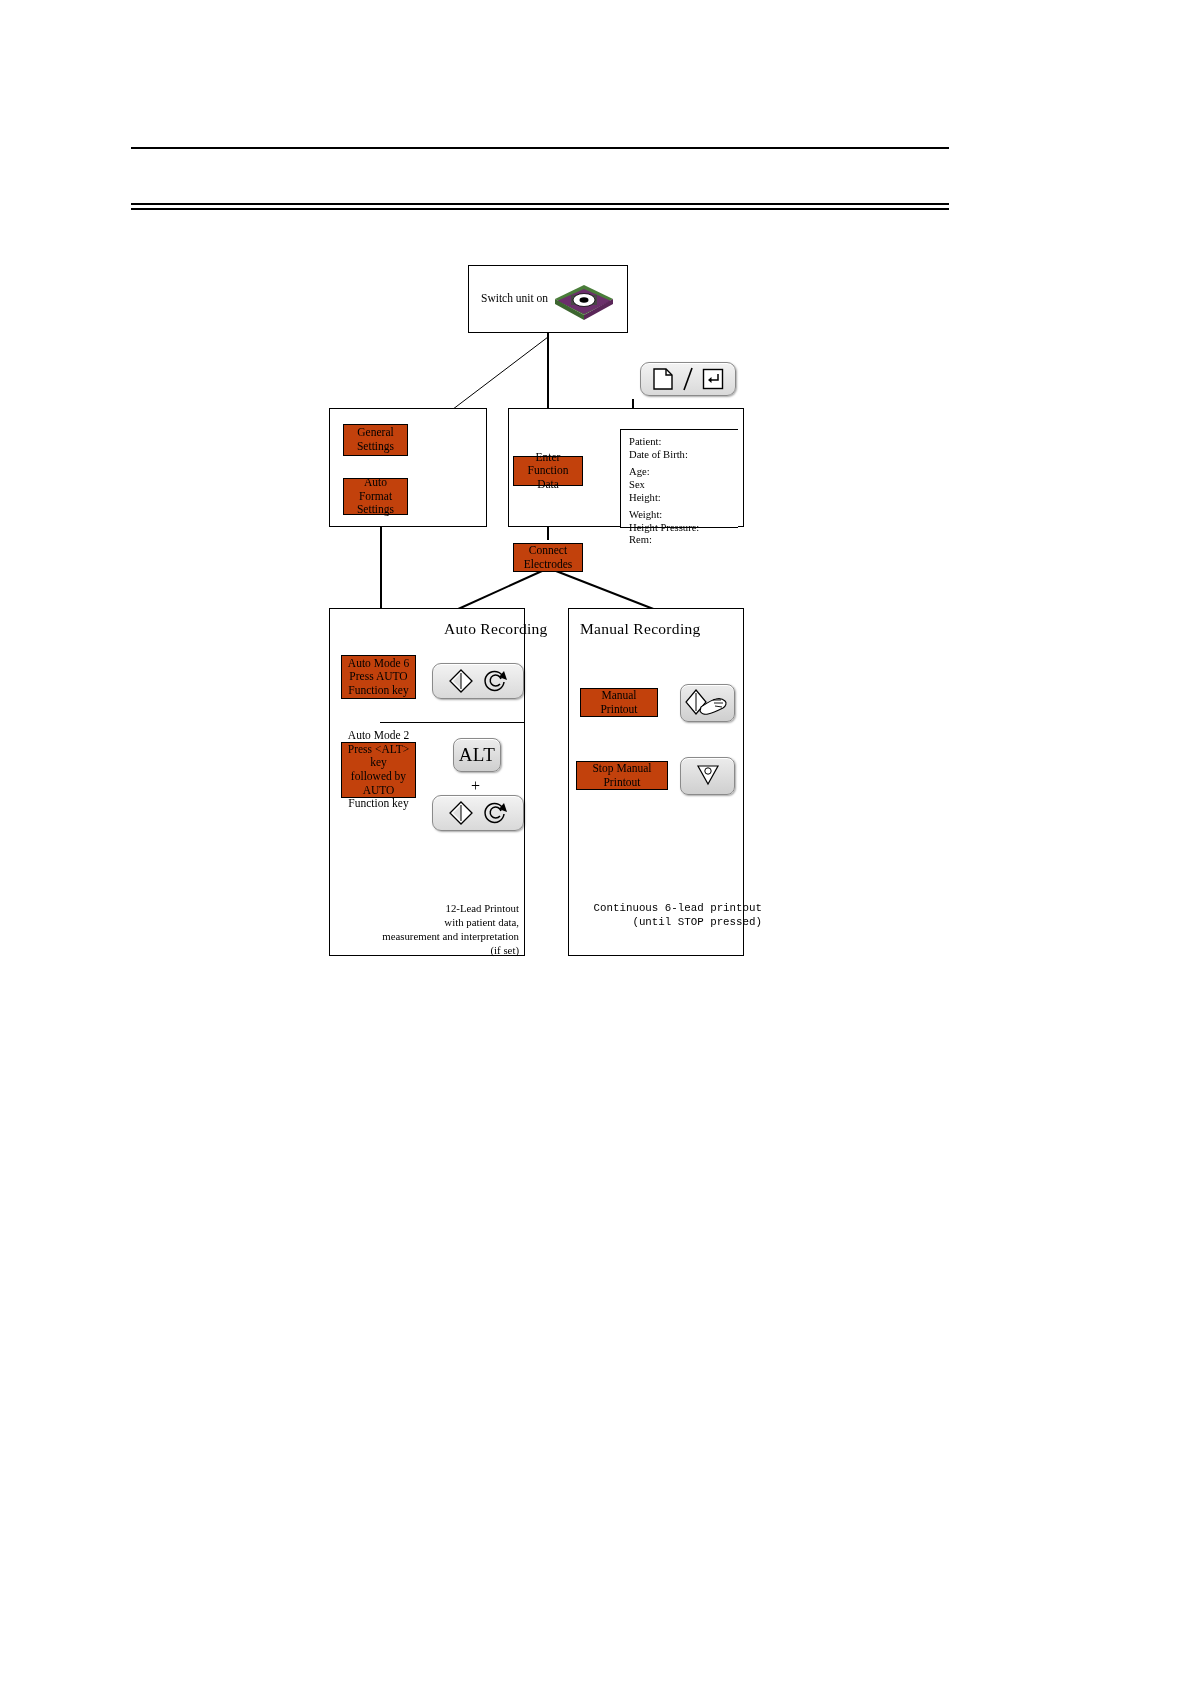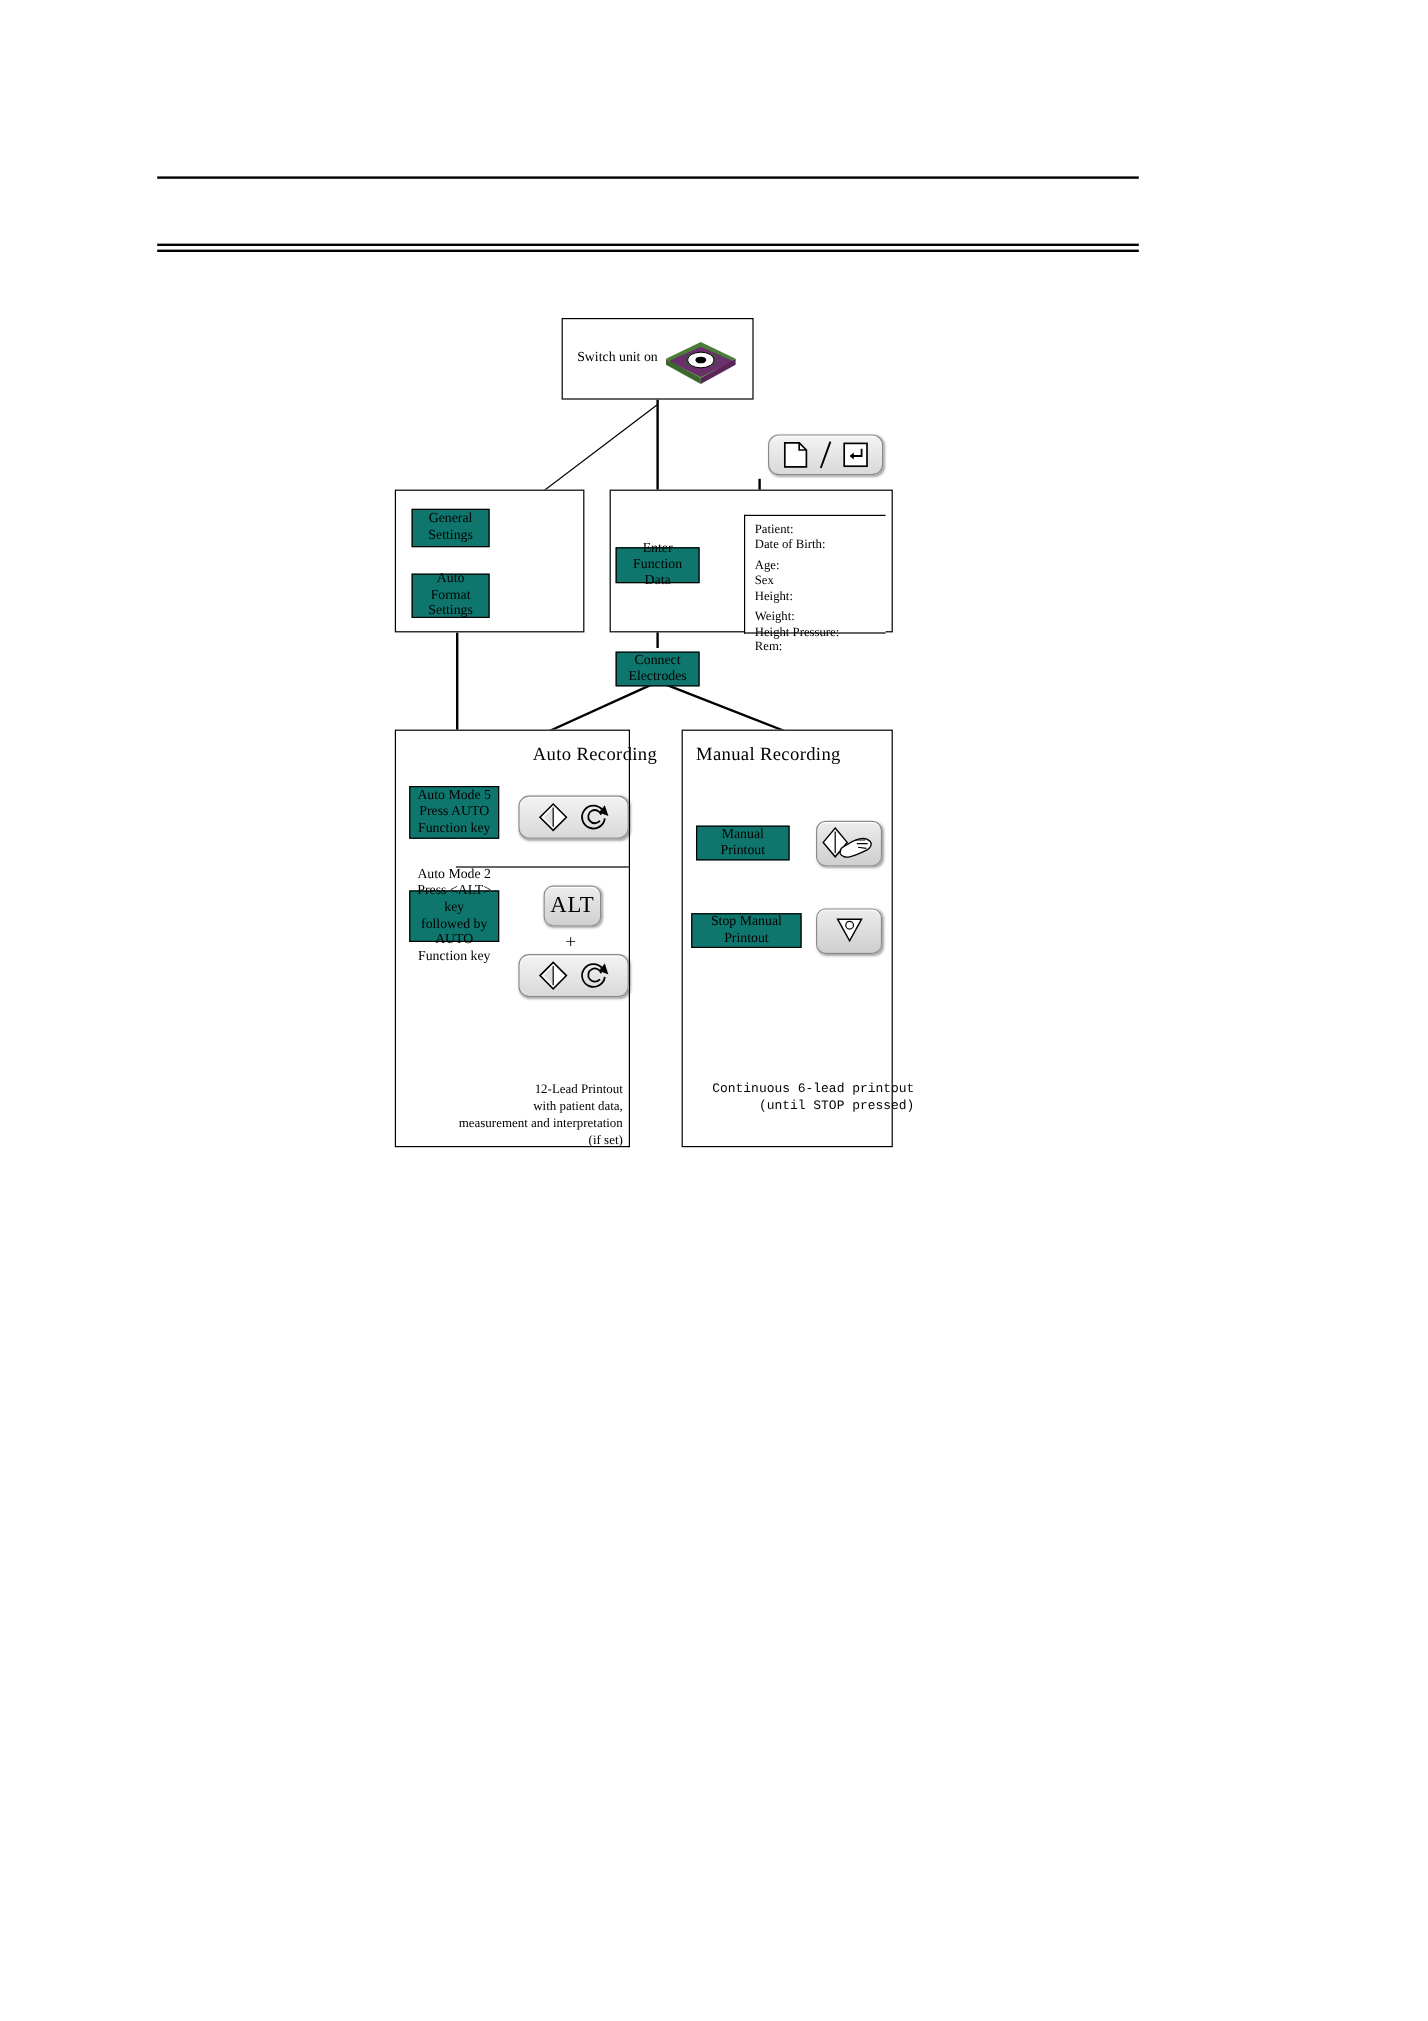--- a/index.html
+++ b/index.html
@@ -14,21 +14,21 @@
   .page{position:absolute;inset:0;}
 
   
   .hrule{position:absolute;background:#000;}
   #rule-top{left:131px;top:147px;width:818px;height:2px;}
   #rule-mid-a{left:131px;top:203px;width:818px;height:2px;}
   #rule-mid-b{left:131px;top:208px;width:818px;height:2px;}
 
   
   .box{position:absolute;border:1.5px solid #000;background:#fff;box-sizing:border-box;text-align:center;}
-  .gbox{position:absolute;border:1.3px solid #000;background:#0f766e;box-sizing:border-box;
+  .gbox{position:absolute;border:1.3px solid #000;background:#c2410c;box-sizing:border-box;
         display:flex;align-items:center;justify-content:center;text-align:center;
         font-size:11.5px;line-height:1.18;padding:2px 3px;}
   .panel{position:absolute;border:1.7px solid #000;background:#fff;box-sizing:border-box;}
   .panel-title{position:absolute;font-size:15.5px;letter-spacing:.3px;}
 
   svg.ov{position:absolute;left:0;top:0;width:1190px;height:1684px;pointer-events:none;}
 
   
   .unit-icon{position:absolute;left:551px;top:281px;width:66px;height:44px;}
 
@@ -163,41 +163,41 @@
     <span>
       <span>Connect</span><br>
       <span>Electrodes</span>
     </span>
   </div>
 
   <div class="panel" style="left:329px;top:608px;width:196px;height:348px;"></div>
   <div class="panel-title" style="left:444px;top:620px;">Auto Recording</div>
 
   <div class="gbox" style="left:341px;top:655px;width:75px;height:44px;flex-direction:column;">
-    <span>Auto Mode 5</span>
+    <span>Auto Mode 6</span>
     <span>Press AUTO</span>
     <span>Function key</span>
   </div>
 
   <div class="keypad" style="left:432px;top:663px;width:92px;height:36px;">
     <svg width="26" height="26" viewBox="0 0 26 26">
       <polygon points="13,2 24,13 13,24 2,13" fill="#fff" stroke="#000" stroke-width="1.3"></polygon>
       <polygon points="13,5 13,21 5,13" fill="#000" opacity=".12"></polygon>
       <path d="M13,5 L13,21" stroke="#000" stroke-width="1"></path>
     </svg>
     <svg width="26" height="26" viewBox="0 0 26 26">
       <path d="M20,7 A9.5,9.5 0 1 0 22,14" fill="none" stroke="#000" stroke-width="1.5"></path>
       <path d="M19,11 A5.5,5.5 0 1 0 18,16" fill="none" stroke="#000" stroke-width="1.5"></path>
       <polygon points="22,3 25,12 17,9" fill="#000"></polygon>
     </svg>
   </div>
 
   <div class="divider" style="left:380px;top:722px;width:144px;"></div>
 
-  <div class="gbox" style="left:341px;top:742px;width:75px;height:43px;flex-direction:column;">
+  <div class="gbox" style="left:341px;top:742px;width:75px;height:56px;flex-direction:column;">
     <span>Auto Mode 2</span>
     <span>Press &lt;ALT&gt; key</span>
     <span>followed by AUTO</span>
     <span>Function key</span>
   </div>
 
   <div class="keycap alt-key" style="left:453px;top:738px;width:48px;height:34px;">
     <span>ALT</span>
   </div>
 

